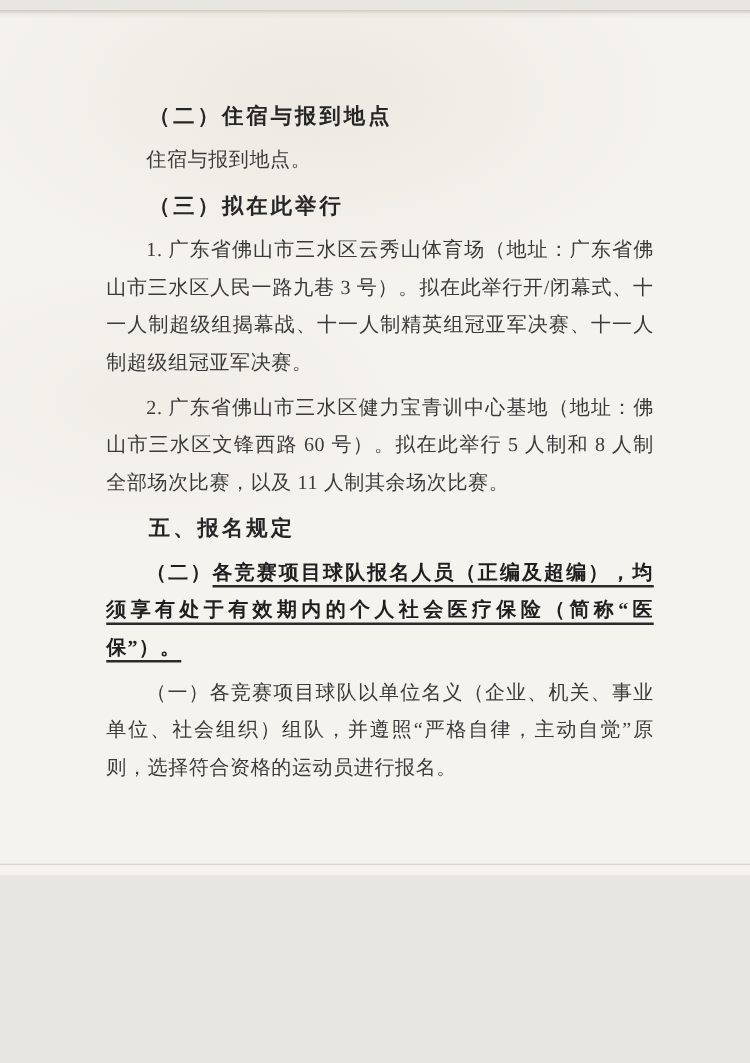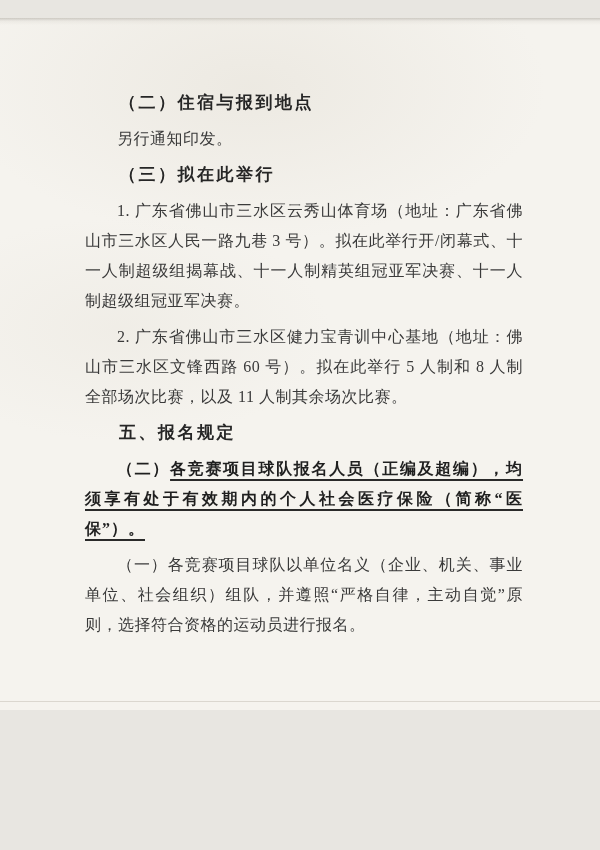--- a/index.html
+++ b/index.html
@@ -4,21 +4,21 @@
 <style>
   html, body {
     margin: 0;
     padding: 0;
     background: #e8e6e1;
   }
   .page {
     position: relative;
     width: 600px;
     height: 692px;
-    margin: 18px auto;
+    margin: 8px auto;
     overflow: hidden;
     background-color: #f5f3ee;
     background-image:
       radial-gradient(ellipse 420px 220px at 42% 10%, rgba(224,219,208,0.40), rgba(224,219,208,0) 70%),
       radial-gradient(ellipse 300px 160px at 20% 45%, rgba(228,224,214,0.30), rgba(228,224,214,0) 70%),
       linear-gradient(180deg, rgba(168,164,156,0.55) 0px, rgba(168,164,156,0.12) 3px, rgba(168,164,156,0) 7px);
     font-family: "Liberation Serif", "DejaVu Serif", serif;
   }
   .page::after {
     content: "";
@@ -80,21 +80,21 @@
   }
 </style>
 </head>
 <body>
 
 <div class="page">
   <div class="content">
 
     <h3 class="doc-heading">（二）住宿与报到地点</h3>
 
-    <p class="para">另行通知印发。</p>
+    <p class="para">住宿与报到地点。</p>
 
     <h3 class="doc-heading">（三）拟在此举行</h3>
 
     <p class="para">1. 广东省佛山市三水区云秀山体育场（地址：广东省佛山市三水区人民一路九巷 3 号）。拟在此举行开/闭幕式、十一人制超级组揭幕战、十一人制精英组冠亚军决赛、十一人制超级组冠亚军决赛。</p>
 
     <p class="para">2. 广东省佛山市三水区健力宝青训中心基地（地址：佛山市三水区文锋西路 60 号）。拟在此举行 5 人制和 8 人制全部场次比赛，以及 11 人制其余场次比赛。</p>
 
     <h3 class="doc-heading">五、报名规定</h3>
 
     <p class="para para-emph"><span>（二）</span><span class="u">各竞赛项目球队报名人员（正编及超编），均须享有处于有效期内的个人社会医疗保险（简称“医保”）。</span></p>

